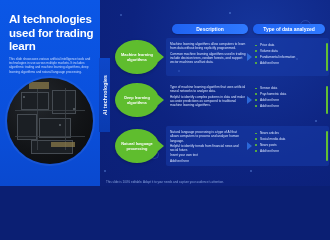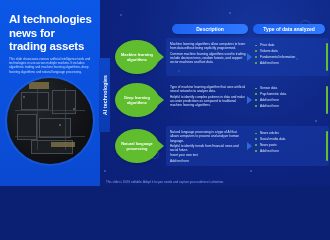--- a/index.html
+++ b/index.html
@@ -133,21 +133,21 @@
   <div class="dot" style="left:229px;top:12px;width:1.5px;height:1.5px;"></div>
   <div class="dot" style="left:296px;top:58px;width:1.5px;height:1.5px;"></div>
   <div class="dot" style="left:178px;top:70px;width:1.5px;height:1.5px;"></div>
   <div class="dot" style="left:315px;top:120px;width:1.5px;height:1.5px;"></div>
   <div class="dot" style="left:250px;top:170px;width:1.5px;height:1.5px;"></div>
   <div class="dot" style="left:104px;top:170px;width:1.5px;height:1.5px;"></div>
   <div class="ring" style="left:300px;top:20px;width:9px;height:9px;"></div>
   <div class="ring" style="left:150px;top:150px;width:7px;height:7px;"></div>
 
   <div id="left">
-    <div id="title">AI technologies news for trading assets</div>
+    <div id="title">AI technologies used for trading learn</div>
     <div id="subtitle">This slide showcases various artificial intelligence tools and technologies in use across multiple markets. It includes algorithmic trading and machine learning algorithms, deep learning algorithms and natural language processing.</div>
 
     <div id="photo">
       <div class="chip" style="left:14px;top:14px;width:26px;height:16px;"></div>
       <div class="chip" style="left:45px;top:12px;width:22px;height:22px;"></div>
       <div class="chip" style="left:10px;top:36px;width:18px;height:24px;"></div>
       <div class="chip" style="left:32px;top:40px;width:30px;height:18px;"></div>
       <div class="chip" style="left:24px;top:62px;width:40px;height:12px;"></div>
       <div class="trace" style="left:8px;top:32px;width:70px;height:.7px;"></div>
       <div class="trace" style="left:8px;top:58px;width:70px;height:.7px;"></div>

